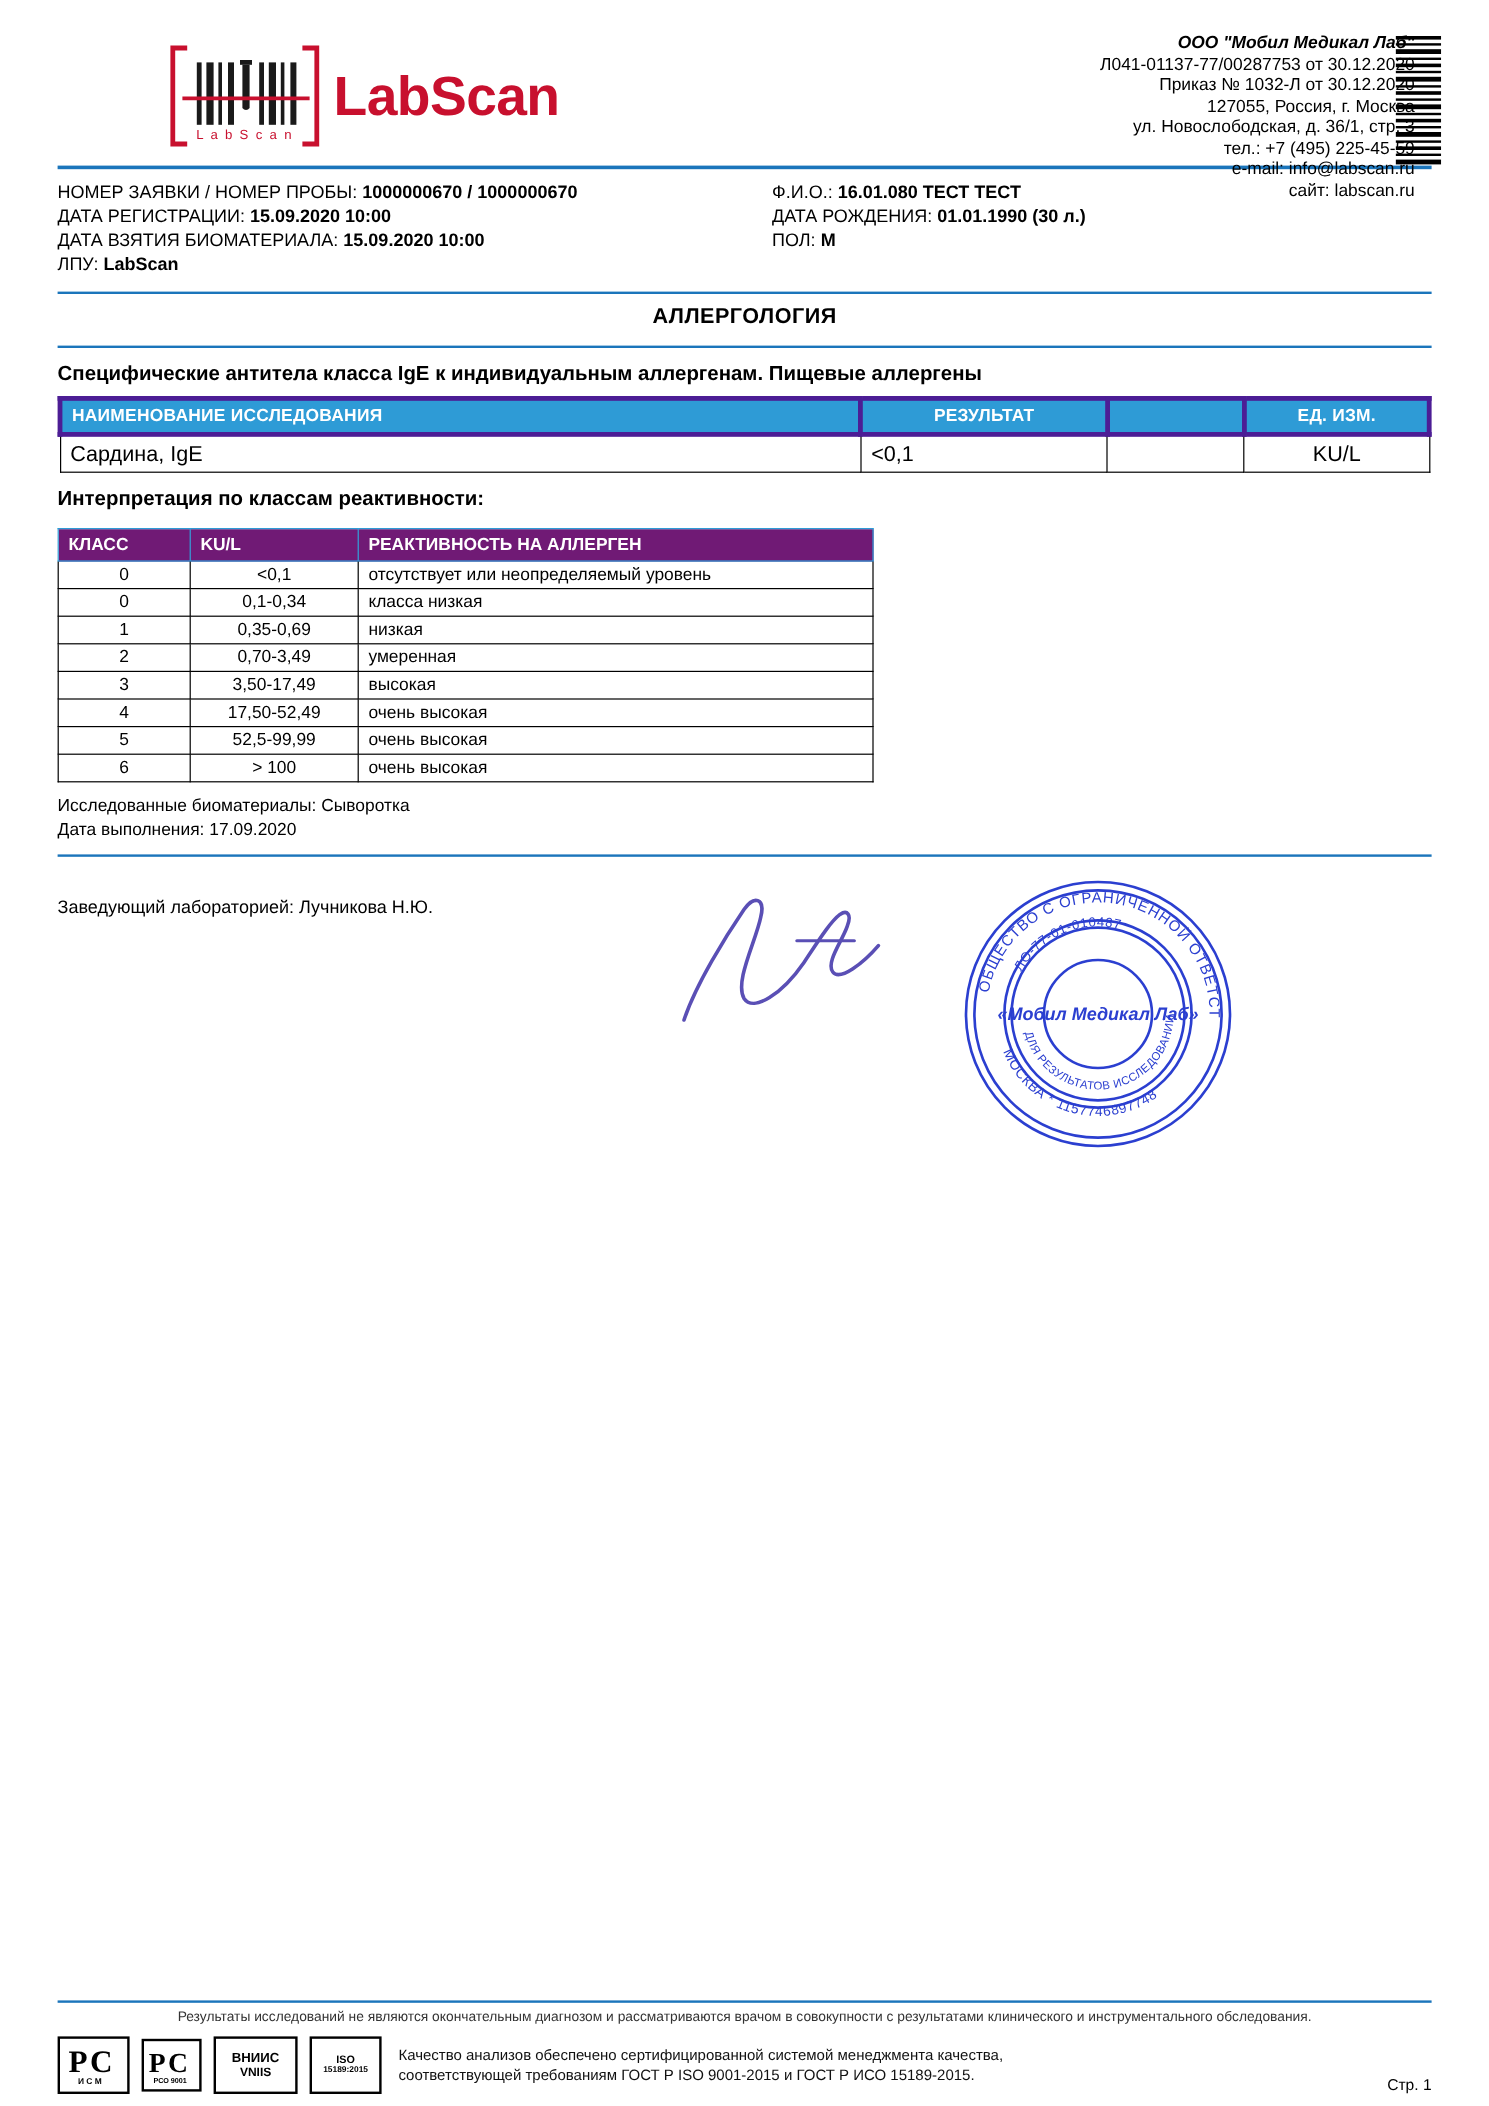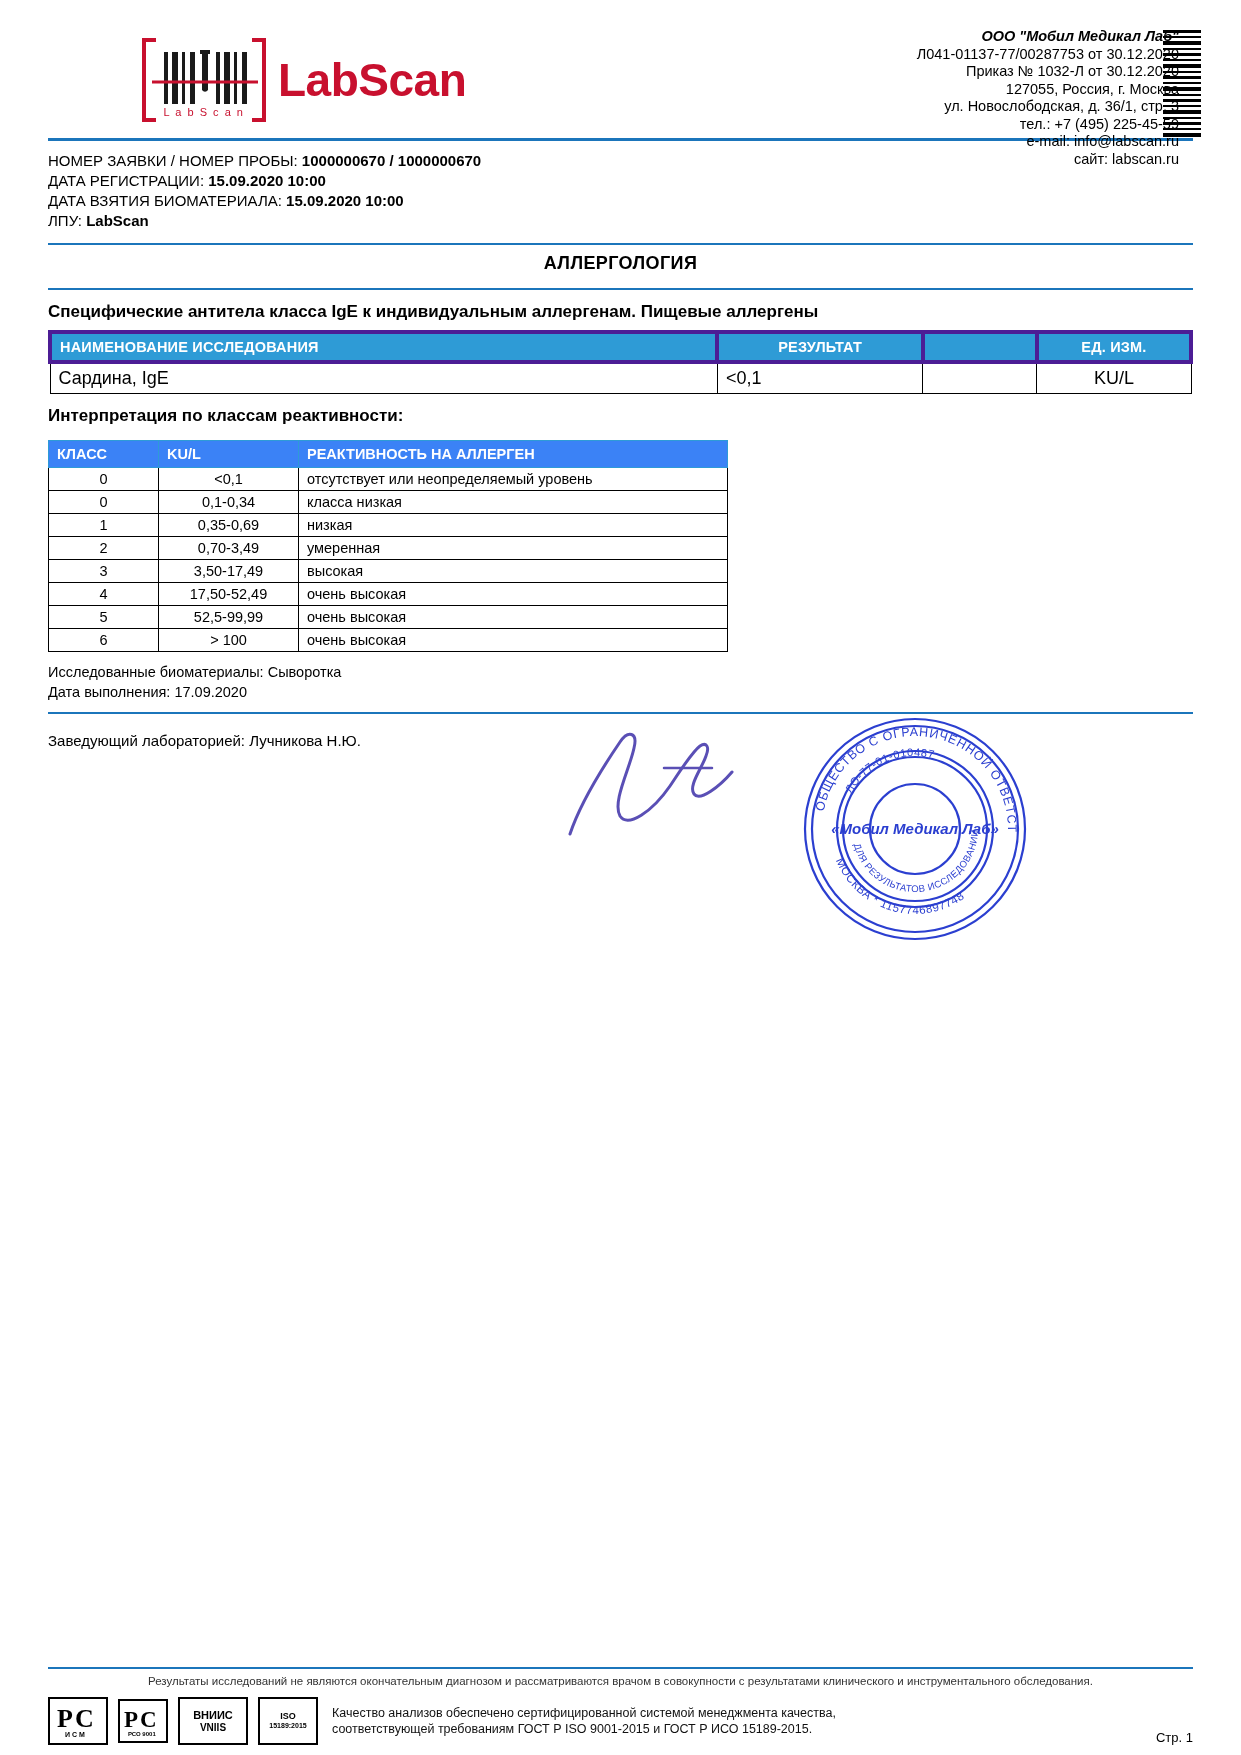--- a/index.html
+++ b/index.html
@@ -126,21 +126,21 @@
     padding: 4px 8px;
     font-size: 18px;
   }
 
   .classes-table {
     margin: 6px 48px 0 48px;
     width: 680px;
     table-layout: fixed;
   }
   .classes-table th {
-    background: #3b82f6;
+    background: #701a75;
     color: #ffffff;
     font-weight: bold;
     text-align: left;
     padding: 5px 8px;
     border: 1px solid #2e9bd6;
     font-size: 14.5px;
   }
   .classes-table td {
     border: 1px solid #000000;
     padding: 3px 8px;
@@ -159,20 +159,21 @@
   .sign-line {
     margin: 10px 48px 0 48px;
     border-top: 2px solid #1b75bb;
   }
 
   .signature-area {
     position: relative;
     height: 300px;
     padding: 18px 48px 0 48px;
     font-size: 15px;
+    margin-top: 16px;
   }
   .sig-scribble {
     position: absolute;
     left: 560px;
     top: 10px;
     width: 190px;
     height: 120px;
   }
   .stamp {
     position: absolute;
@@ -325,20 +326,34 @@
         <span>ДАТА РЕГИСТРАЦИИ:</span>
         <b>15.09.2020 10:00</b>
       </div>
       <div class="info-row">
         <span>ДАТА ВЗЯТИЯ БИОМАТЕРИАЛА:</span>
         <b>15.09.2020 10:00</b>
       </div>
       <div class="info-row">
         <span>ЛПУ:</span>
         <b>LabScan</b>
+      </div>
+    </div>
+    <div class="info-col right">
+      <div class="info-row">
+        <span>Ф.И.О.:</span>
+        <b>16.01.080 ТЕСТ ТЕСТ</b>
+      </div>
+      <div class="info-row">
+        <span>ДАТА РОЖДЕНИЯ:</span>
+        <b>01.01.1990 (30 л.)</b>
+      </div>
+      <div class="info-row">
+        <span>ПОЛ:</span>
+        <b>М</b>
       </div>
     </div>
   </div>
 
   <div class="rule-blue thin"></div>
 
   <div class="section-title">АЛЛЕРГОЛОГИЯ</div>
 
   <div class="rule-blue thin"></div>
 

